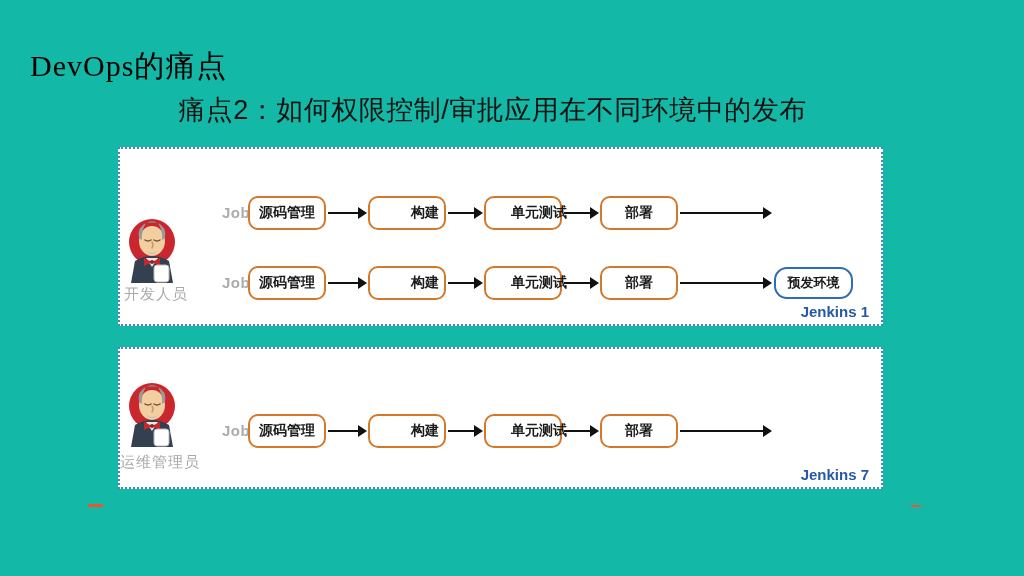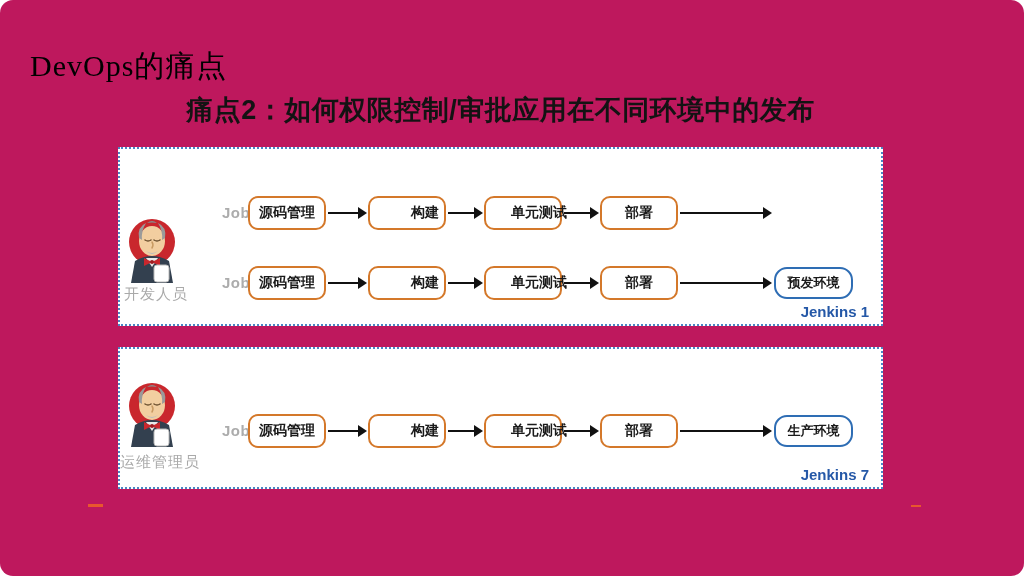--- a/index.html
+++ b/index.html
@@ -1,23 +1,23 @@
 <!DOCTYPE html>
 <html style="--stage-border: #D4782A; --env-border: #2E6DB4; --frame-border: #4A86C5; --jenkins-label: #2558A7; --role-label: #A9A9A9; --arrow: #111111; --mascot-red: #C9272D; --accent-mark: #E8572E;"><head>
 <meta charset="utf-8">
 <style>
   html,body{margin:0;padding:0;}
   body{width:1024px;height:576px;background:#fff;font-family:"Liberation Sans","DejaVu Sans",sans-serif;}
-  .slide{position:relative;width:1024px;height:576px;background:#be185d;overflow:hidden;border-radius:13px;}
+  .slide{position:relative;width:1024px;height:576px;background:#14b8a6;overflow:hidden;}
 
   .page-title{position:absolute;left:30px;top:46px;font-family:"Liberation Serif","DejaVu Serif",serif;
     font-size:30px;font-weight:400;color:#000;letter-spacing:1px;}
 
-  .diagram-heading{position:absolute;left:118px;top:92px;width:765px;text-align:center;
-    font-size:27px;font-weight:700;color:#131313;letter-spacing:0.5px;}
+  .diagram-heading{position:absolute;left:110px;top:92px;width:765px;text-align:center;
+    font-size:27px;font-weight:400;color:#131313;letter-spacing:0.5px;}
 
   .group-box{position:absolute;left:118px;width:765px;box-sizing:border-box;
     border:2px dotted var(--frame-border,#4A86C5);background:#fff;}
   #group1{top:147px;height:179px;}
   #group2{top:347px;height:142px;}
 
   .mascot{position:absolute;left:8px;}
   #group1 .mascot{top:66px;}
   #group2 .mascot{top:30px;}
 
@@ -138,21 +138,20 @@
     <div class="row" id="g2r1">
       <span class="job-label">Job3</span>
       <div class="stage st0">源码管理</div>
       <div class="arrow ar0"></div>
       <div class="stage st1">构建</div>
       <div class="arrow ar1"></div>
       <div class="stage st2">单元测试</div>
       <div class="arrow ar2"></div>
       <div class="stage st3">部署</div>
       <div class="arrow ar3"></div>
-      <div class="env">生产环境</div>
     </div>
 
     <div class="instance-label">Jenkins 7</div>
   </div>
 
   <div class="mark mark-left"></div>
   <div class="mark mark-right"></div>
 
 </div>
 

